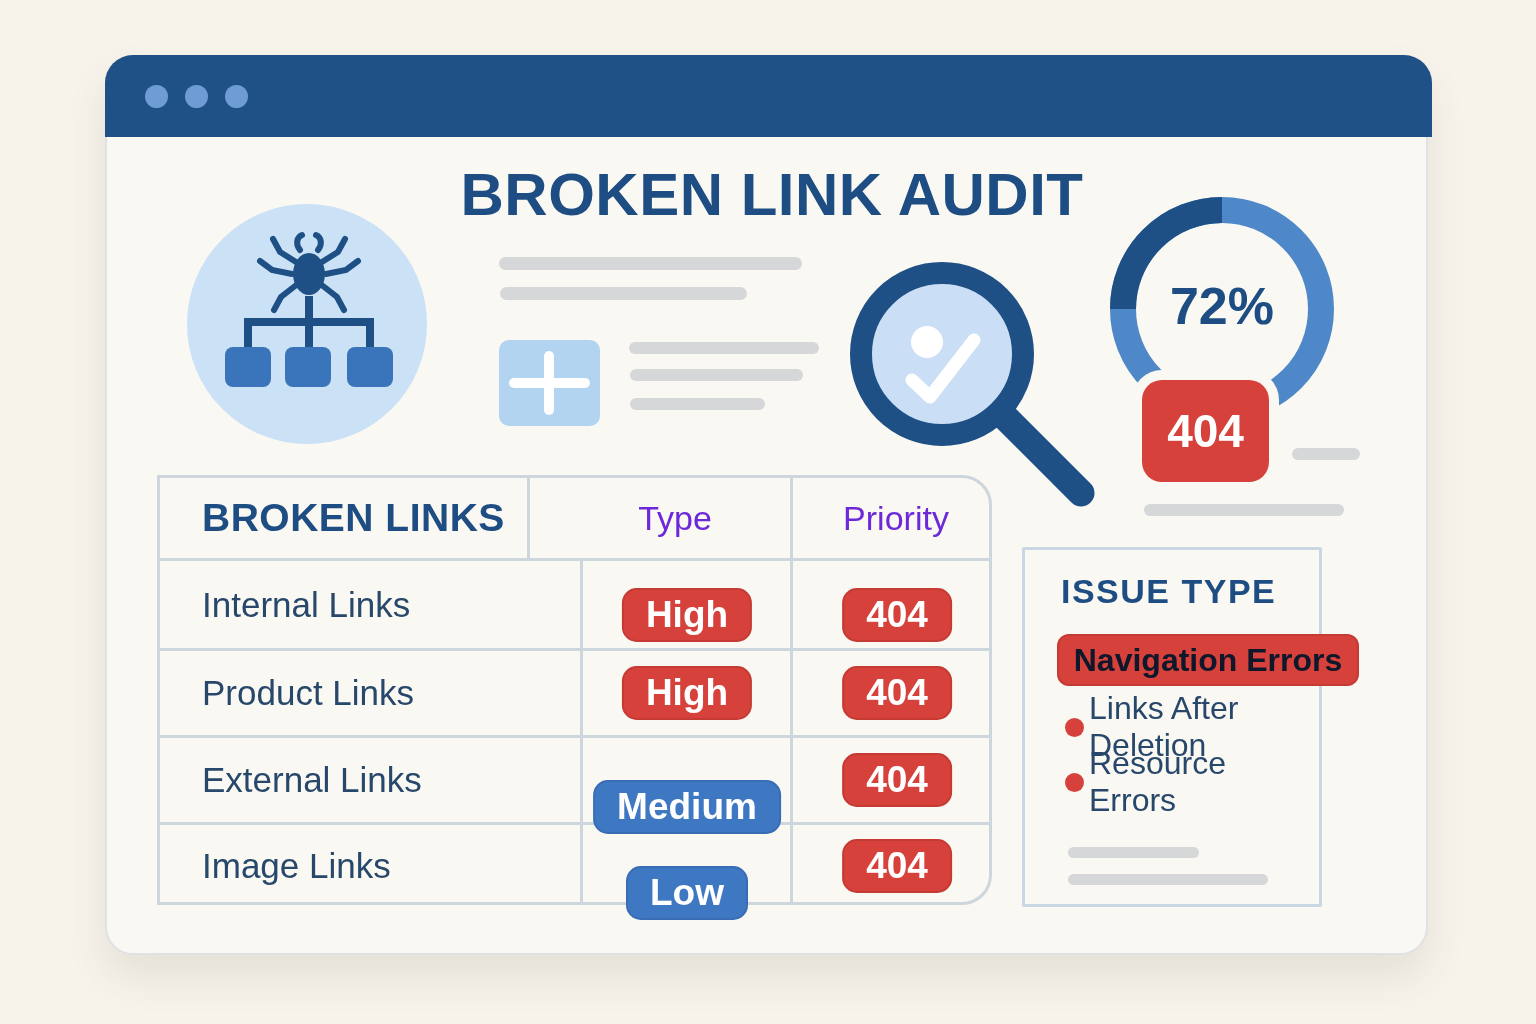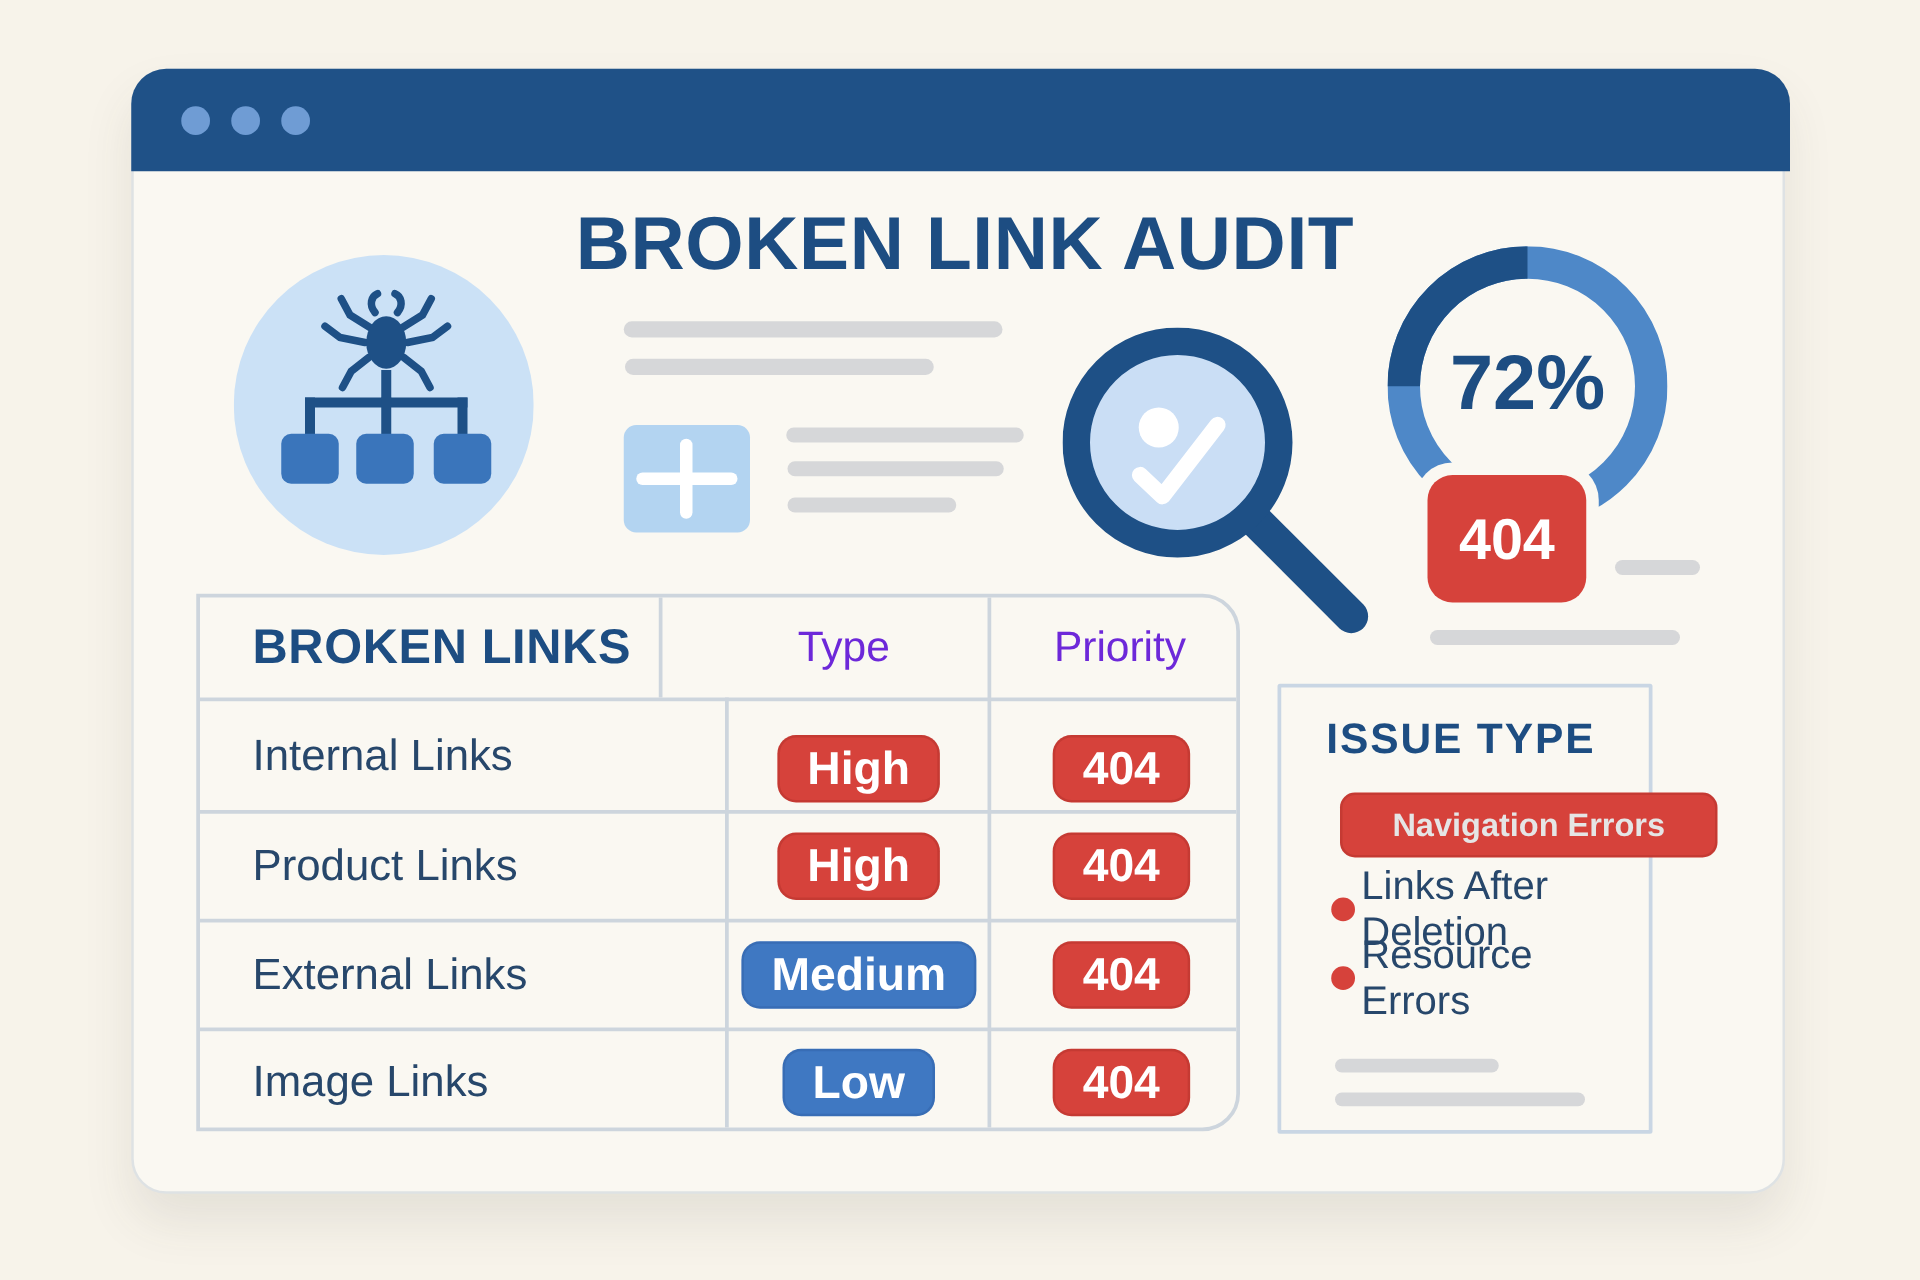--- a/index.html
+++ b/index.html
@@ -19,41 +19,41 @@
   .dot{width:23px;height:23px;border-radius:50%;background:var(--chromeDot);}
   .page-title{position:absolute;left:235px;top:103px;width:860px;text-align:center;
     font-size:60px;font-weight:800;letter-spacing:.5px;color:var(--titleNavy);}
   .gline{position:absolute;height:13px;border-radius:7px;background:var(--grayLine);}
   .plus-card{position:absolute;left:392px;top:283px;width:101px;height:86px;border-radius:10px;
     background:var(--plusCard);}
   .plus-card .ph{position:absolute;left:10px;top:38px;width:81px;height:10px;border-radius:5px;background:#fff;}
   .plus-card .pv{position:absolute;left:45px;top:11px;width:10px;height:64px;border-radius:5px;background:#fff;}
   .donut{position:absolute;left:1003px;top:140px;width:224px;height:224px;}
   .donut .pct{position:absolute;inset:0;display:flex;align-items:center;justify-content:center;
-    font-size:62px;font-weight:800;color:var(--titleNavy);padding-bottom:6px;}
+    font-size:52px;font-weight:800;color:var(--titleNavy);padding-bottom:6px;}
   .badge-404-big{position:absolute;left:1035px;top:323px;width:127px;height:102px;border-radius:20px;
     background:var(--red);color:#fff;font-size:46px;font-weight:800;display:flex;align-items:center;
     justify-content:center;box-shadow:0 0 0 10px var(--windowBg);z-index:3;}
   .audit-table{position:absolute;left:50px;top:418px;width:835px;height:430px;
     border:3px solid var(--tableBorder);border-radius:0 30px 30px 0;}
   .tl{position:absolute;background:var(--tableBorder);}
   .th{position:absolute;color:var(--titleNavy);}
   .th-main{left:42px;top:40px;transform:translateY(-50%);font-size:39px;font-weight:800;letter-spacing:.5px;}
   .th-c{transform:translate(-50%,-50%);top:40px;font-size:34px;font-weight:500;color:#6d28d9;}
   .row-label{position:absolute;left:42px;transform:translateY(-50%);font-size:35px;font-weight:500;color:var(--navyText);}
   .pill{position:absolute;transform:translate(-50%,-50%);height:54px;padding:0 24px;border-radius:15px;
     display:inline-flex;align-items:center;justify-content:center;color:#fff;font-size:37px;font-weight:700;}
   .pill.red{background:var(--red);box-shadow:inset 0 0 0 2px rgba(120,20,15,.18);}
-  .pill.blue{background:var(--blue);box-shadow:inset 0 0 0 2px rgba(20,50,110,.15);}
+  .pill.blue{background:var(--blue);box-shadow:inset 0 0 0 2px rgba(20,50,110,.15);margin-top:27px;}
   .issue-panel{position:absolute;left:915px;top:490px;width:300px;height:360px;background:var(--windowBg);
     border:3px solid var(--panelBorder);border-radius:2px;}
   .issue-title{position:absolute;left:36px;top:22px;font-size:34px;font-weight:800;letter-spacing:1.5px;color:var(--titleNavy);}
   .issue-badge{position:absolute;left:32px;top:84px;width:302px;height:52px;border-radius:12px;background:var(--red);
-    color:#e5e5e5;font-size:26px;font-weight:600;display:flex;align-items:center;justify-content:center;
-    box-shadow:inset 0 0 0 2px rgba(120,20,15,.18);margin-left:15px;}
+    color:#0f172a;font-size:32px;font-weight:600;display:flex;align-items:center;justify-content:center;
+    box-shadow:inset 0 0 0 2px rgba(120,20,15,.18);}
   .bullet-dot{position:absolute;left:40px;width:19px;height:19px;border-radius:50%;background:var(--red);}
   .bullet-text{position:absolute;left:64px;transform:translateY(-50%);font-size:32px;font-weight:500;color:var(--navyText);}
   .panel-line{position:absolute;height:11px;border-radius:6px;background:var(--grayLine);}
   svg{display:block;}
 </style>
 </head>
 <body>
 
 <div class="canvas">
   <div class="window">

